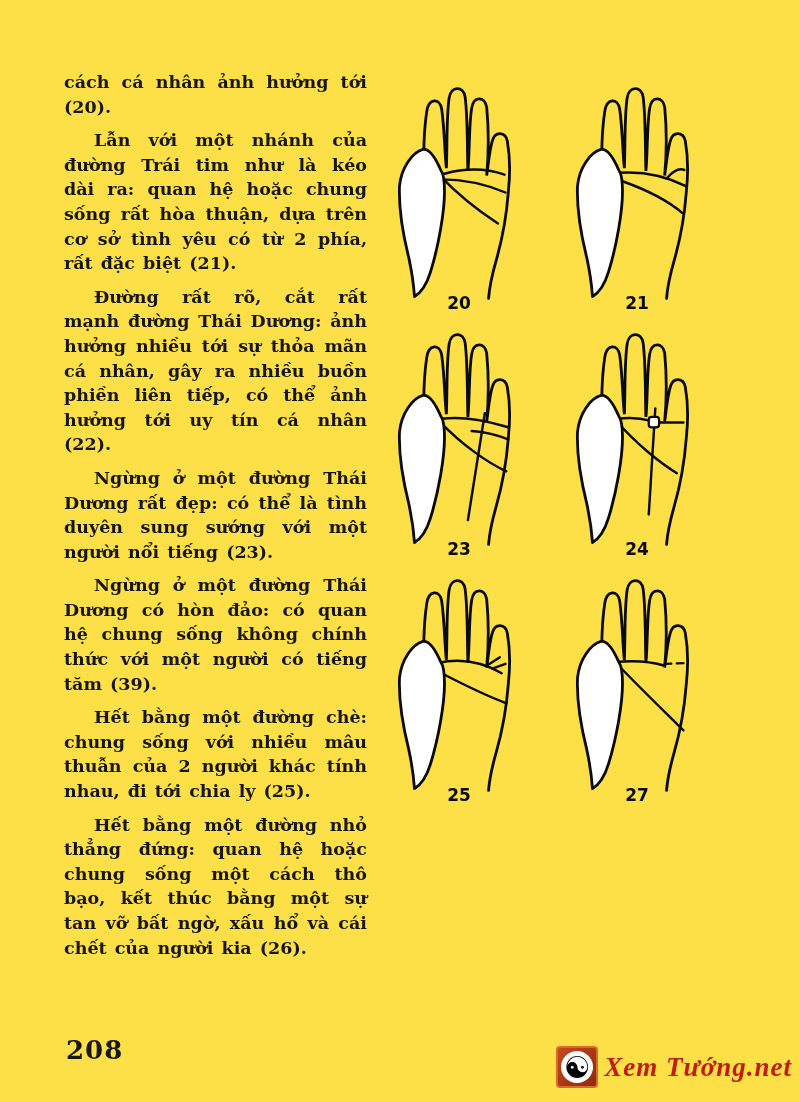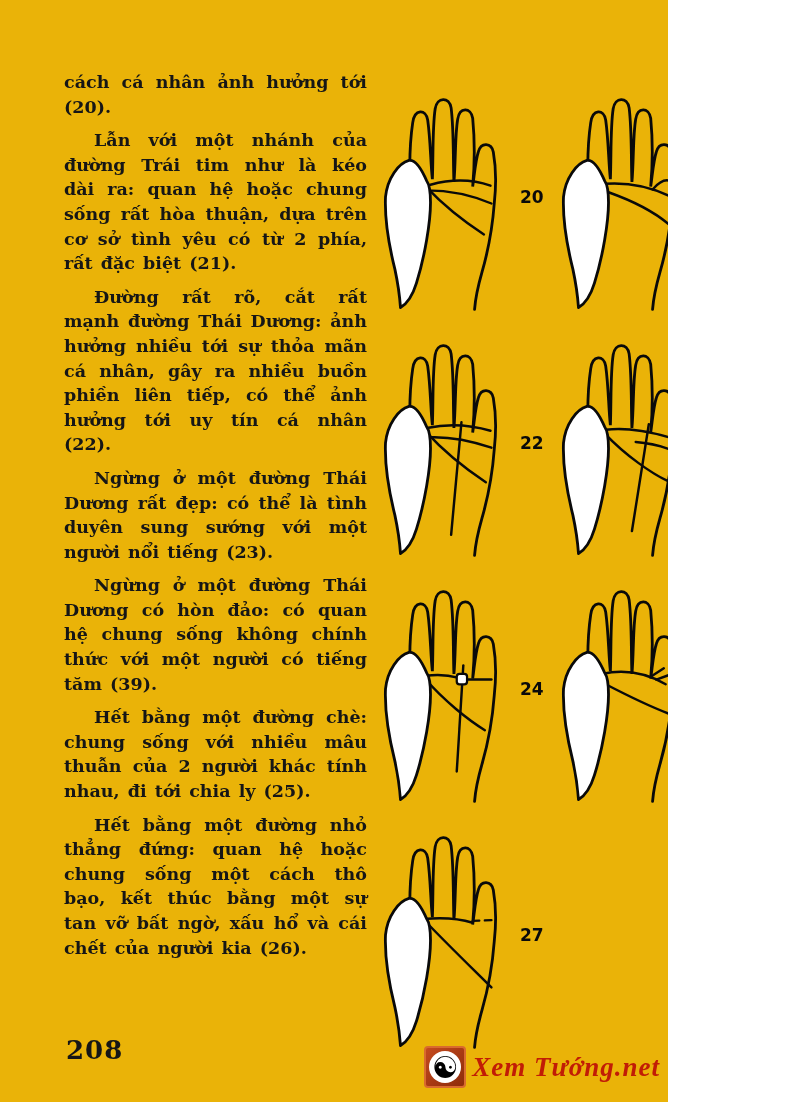--- a/index.html
+++ b/index.html
@@ -1,19 +1,19 @@
 <!DOCTYPE html>
 <html><head>
 <meta charset="utf-8">
 <style>
   html,body{margin:0;padding:0;background:#ffffff;}
   .page{
     position:relative;
-    width:668px;height:1102px;
-    background:#eab308;
+    width:800px;height:1102px;
+    background:#fde047;
     overflow:hidden;
     font-family:"DejaVu Serif", serif;
     color:#161616;
   }
   
   .text-col{
     position:absolute;
     left:64px; top:70px; width:303px;
   }
   .text-col p{
@@ -29,21 +29,21 @@
   
   .figures{
     position:absolute;
     left:378px; top:80px;
     display:grid;
     grid-template-columns:178px 178px;
     grid-auto-rows:246px;
   }
   .figure{
     display:flex;
-    flex-direction:row;
+    flex-direction:column;
     align-items:center;
   }
   .figure svg{ display:block; }
   .outline{ fill:none; stroke:#0a0a0a; stroke-width:3; stroke-linecap:round; }
   .thumb{ fill:#ffffff; stroke:#0a0a0a; stroke-width:3; stroke-linejoin:round; }
   .pline{ fill:none; stroke:#0a0a0a; stroke-width:2.6; stroke-linecap:round; }
   .pline.dashed{ stroke-dasharray:7 6; }
   .island{ fill:#ffffff; stroke:#0a0a0a; stroke-width:2.4; }
   .fig-label{
     margin-top:-12px;
@@ -130,33 +130,20 @@
             <path class="pline" d="M56 108 C84 118 106 130 120 142"></path>
           </g>
           <path class="thumb" d="M52 96 C46 82 39 73 33 74 C22 77 10 93 8 113 C7 137 12 166 18 190 C21 204 23 217 24 231 C31 227 37 218 41 205 C50 176 56 140 56 119 C56 106 55 100 52 96 Z"></path>
         </svg>
         <div class="fig-label">21</div>
       </div>
       <div class="figure">
         <svg width="150" height="225" viewBox="0 0 160 240">
           <path class="outline" d="M36 128 C33 100 33 60 37 34 C39 19 51 19 53 31 C56 52 56 76 58 94 C59 70 58 38 61 19 C63 6 76 6 78 18 C81 42 80 72 81 97 C83 74 82 48 85 30 C87 17 99 17 101 29 C103 50 103 80 101 102 C103 88 104 74 107 65 C110 54 121 55 123 65 C126 82 126 102 124 120 C122 147 117 172 111 193 C107 207 104 220 103 233"></path>
           <g>
-            <path class="pline" d="M52 97 C76 92 100 94 120 100"></path>
-            <path class="pline" d="M55 107 C80 106 103 112 121 118"></path>
-            <path class="pline" d="M51 101 C70 122 97 143 115 155"></path>
-            <path class="pline" d="M89 91 L78 211"></path>
-          </g>
-          <path class="thumb" d="M52 96 C46 82 39 73 33 74 C22 77 10 93 8 113 C7 137 12 166 18 190 C21 204 23 217 24 231 C31 227 37 218 41 205 C50 176 56 140 56 119 C56 106 55 100 52 96 Z"></path>
-        </svg>
-        <div class="fig-label">22</div>
-      </div>
-      <div class="figure">
-        <svg width="150" height="225" viewBox="0 0 160 240">
-          <path class="outline" d="M36 128 C33 100 33 60 37 34 C39 19 51 19 53 31 C56 52 56 76 58 94 C59 70 58 38 61 19 C63 6 76 6 78 18 C81 42 80 72 81 97 C83 74 82 48 85 30 C87 17 99 17 101 29 C103 50 103 80 101 102 C103 88 104 74 107 65 C110 54 121 55 123 65 C126 82 126 102 124 120 C122 147 117 172 111 193 C107 207 104 220 103 233"></path>
-          <g>
             <path class="pline" d="M53 99 C80 96 104 102 124 108"></path>
             <path class="pline" d="M85 112 C98 113 112 116 124 121"></path>
             <path class="pline" d="M52 103 C74 126 102 146 122 155"></path>
             <path class="pline" d="M99 93 L81 207"></path>
           </g>
           <path class="thumb" d="M52 96 C46 82 39 73 33 74 C22 77 10 93 8 113 C7 137 12 166 18 190 C21 204 23 217 24 231 C31 227 37 218 41 205 C50 176 56 140 56 119 C56 106 55 100 52 96 Z"></path>
         </svg>
         <div class="fig-label">23</div>
       </div>
       <div class="figure">

